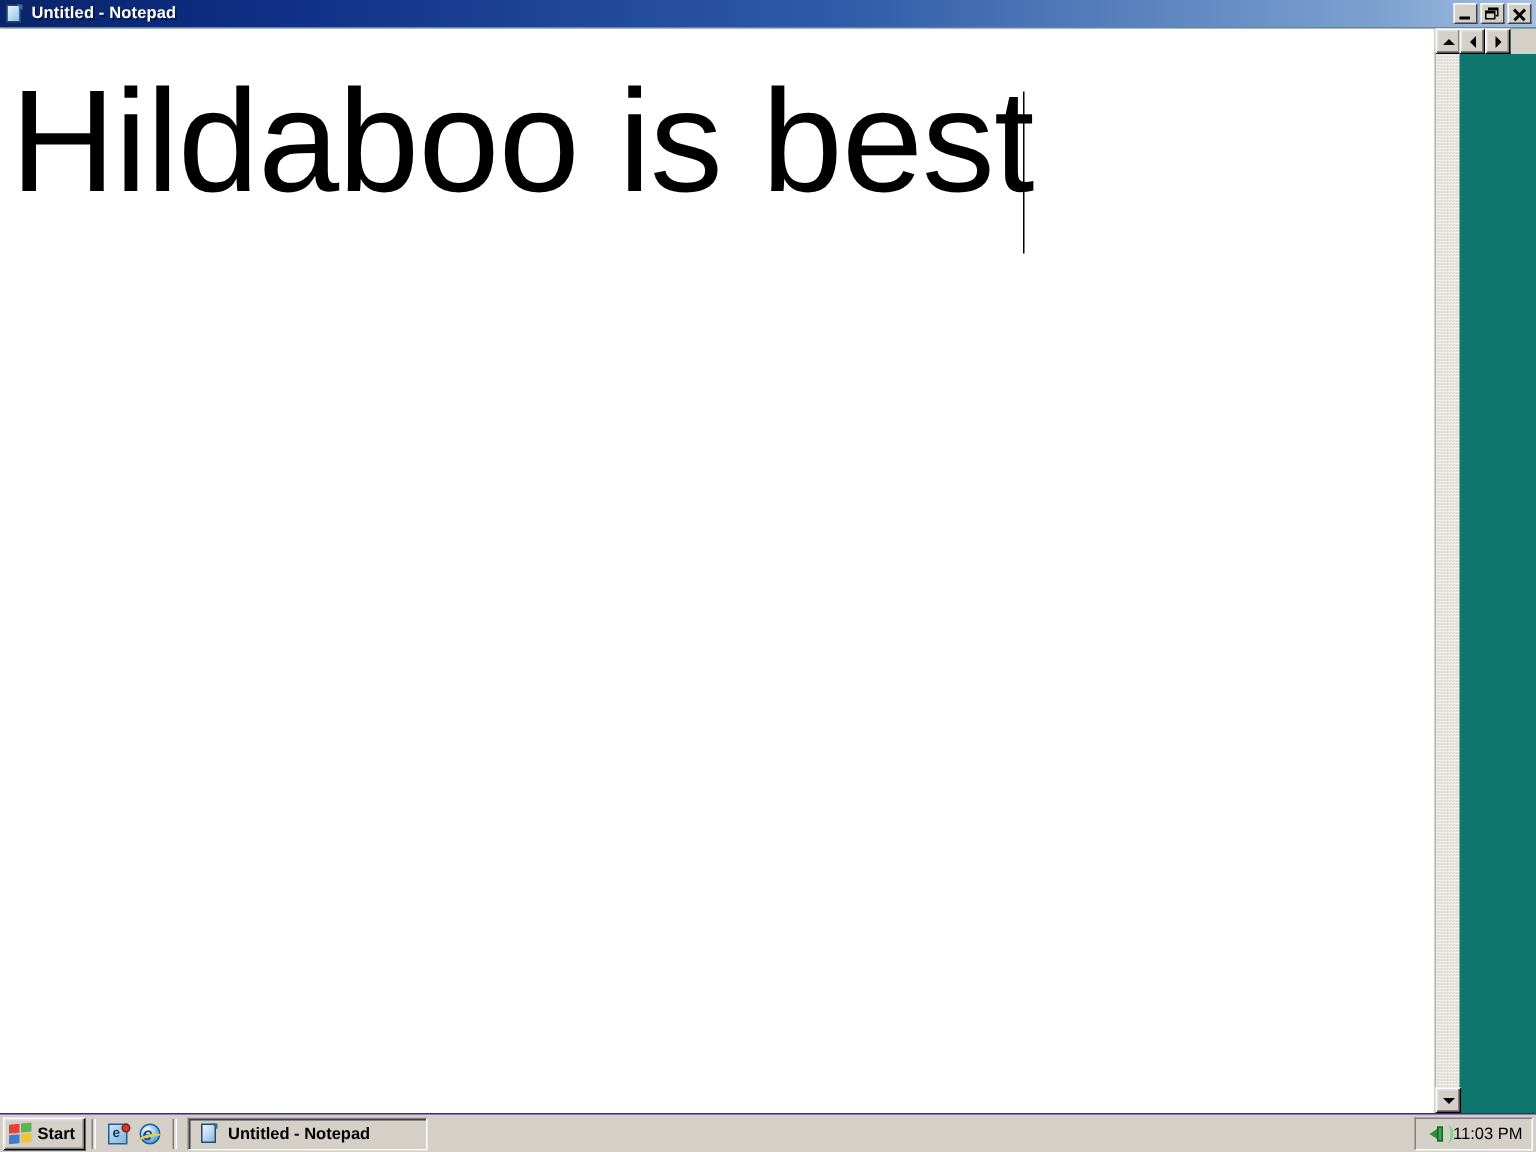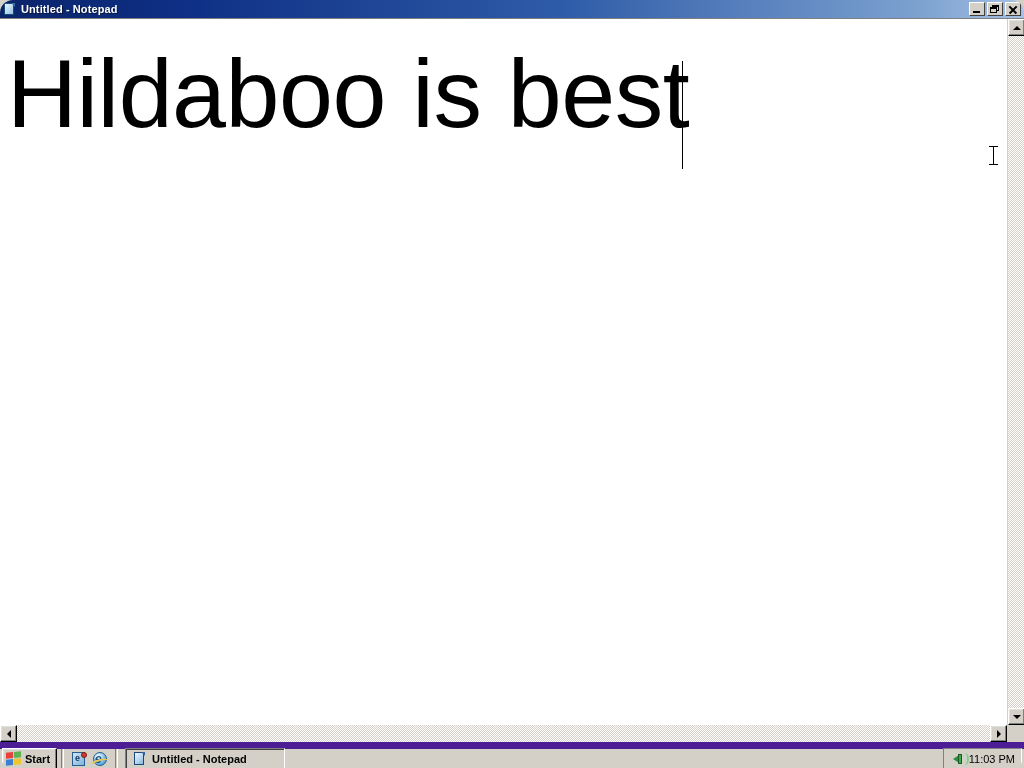--- a/index.html
+++ b/index.html
@@ -10,21 +10,20 @@
     overflow: hidden;
     font-family: "Liberation Sans", sans-serif;
     background: #d4d0c8;
   }
 
   #screen {
     position: relative;
     width: 1024px;
     height: 768px;
     overflow: hidden;
-    border-radius: 13px;
   }
 
   
   #notepad-window {
     position: absolute;
     left: 0; top: 0;
     width: 1024px;
     height: 742px;
     background: #d4d0c8;
     display: flex;
@@ -149,21 +148,21 @@
   .menu-item u { text-decoration: underline; }
 
   
   .client {
     flex: 1 1 auto;
     position: relative;
     background: #0f766e;
     border-top: 1px solid #808080;
     box-sizing: border-box;
     display: flex;
-    flex-direction: column;
+    flex-direction: row;
   }
   .edit-row {
     flex: 1 1 auto;
     display: flex;
     min-height: 0;
   }
   .textarea-wrap {
     flex: 1 1 auto;
     background: #ffffff;
     position: relative;
@@ -271,21 +270,21 @@
     display: block;
   }
 
   
   #taskbar {
     position: absolute;
     left: 0; bottom: 0;
     width: 1024px;
     height: 26px;
     background: #d4d0c8;
-    border-top: 7px solid #4c1d95;
+    border-top: 1px solid #4c1d95;
     box-sizing: border-box;
     display: flex;
     align-items: center;
     padding: 0 2px;
   }
   .start-btn {
     flex: 0 0 auto;
     height: 22px;
     display: flex;
     align-items: center;

